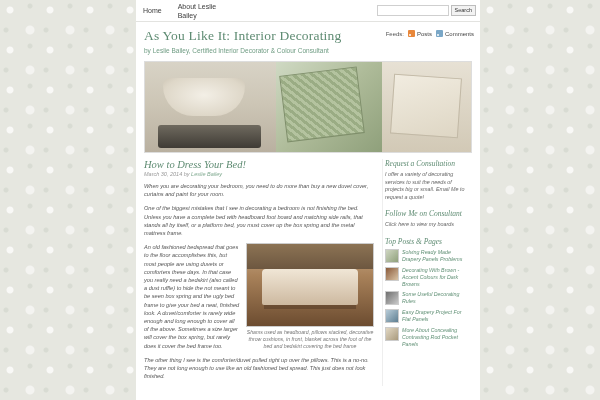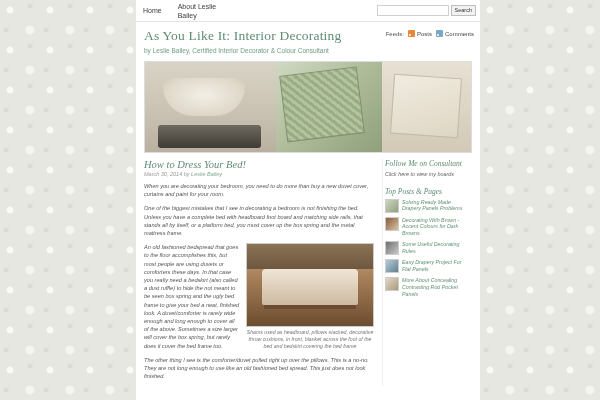--- a/index.html
+++ b/index.html
@@ -330,20 +330,24 @@
           <div class="caption">Shams used as headboard, pillows stacked, decorative throw cushions, in front, blanket across the foot of the bed and bedskirt covering the bed frame</div>
         </div>
 
         <p>An old fashioned bedspread that goes to the floor accomplishes this, but most people are using duvets or comforters these days. In that case you really need a bedskirt (also called a dust ruffle) to hide the not meant to be seen box spring and the ugly bed frame to give your bed a neat, finished look. A duvet/comforter is rarely wide enough and long enough to cover all of the above. Sometimes a size larger will cover the box spring, but rarely does it cover the bed frame too.</p>
         <p>The other thing I see is the comforter/duvet pulled right up over the pillows. This is a no-no. They are not long enough to use like an old fashioned bed spread. This just does not look finished.</p>
       </div>
     </div>
 
     <div class="sidebar">
 
+      <div class="widget">
+        <h3>Request a Consultation</h3>
+        <p>I offer a variety of decorating services to suit the needs of projects big or small. Email Me to request a quote!</p>
+      </div>
 
       <div class="widget">
         <h3>Follow Me on Consultant</h3>
         <p>Click here to view my boards</p>
       </div>
 
       <div class="widget">
         <h3>Top Posts &amp; Pages</h3>
         <ul class="poplist">
           <li>

